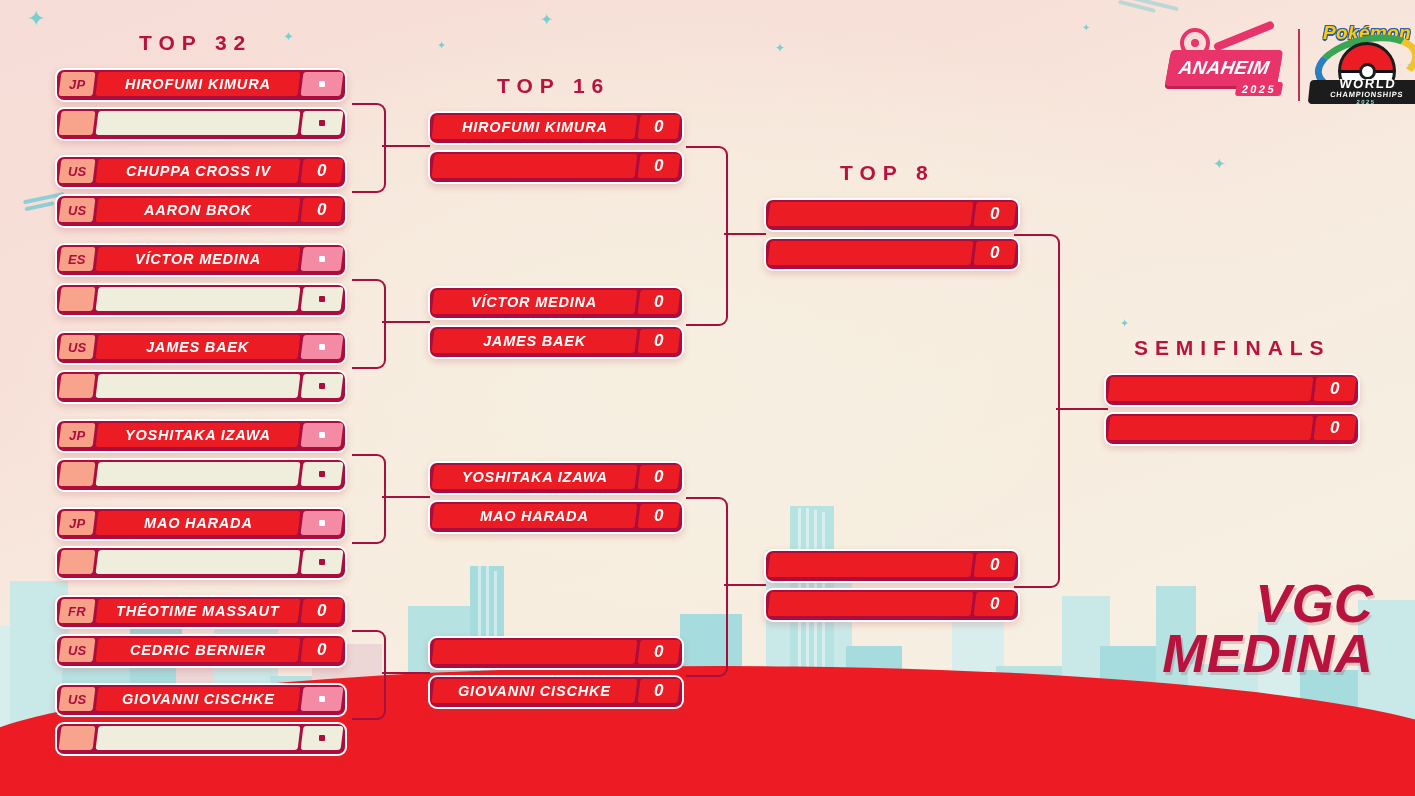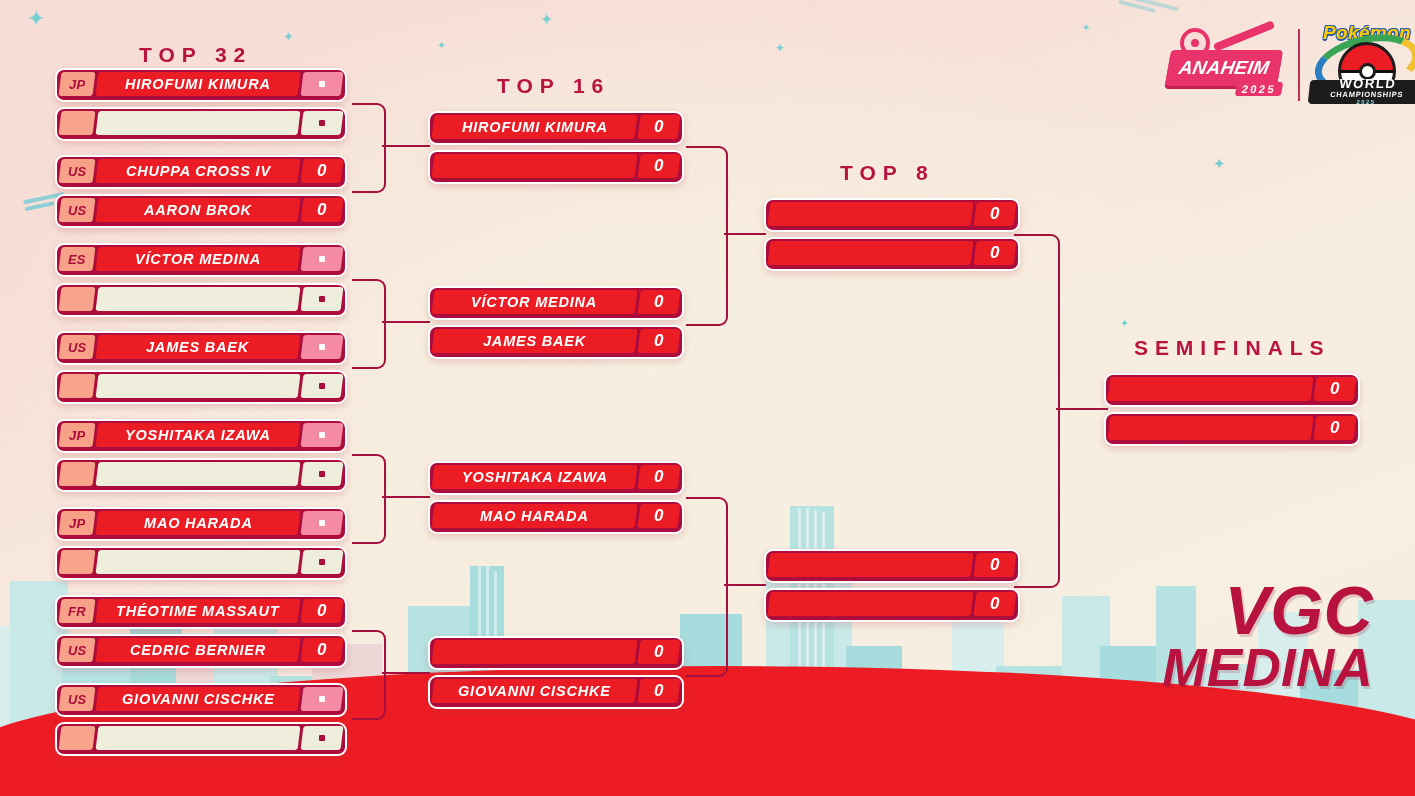--- a/index.html
+++ b/index.html
@@ -141,21 +141,21 @@
   .wc-band .w1{color:#fff;font-weight:700;font-size:13px;letter-spacing:.12em;line-height:12px;}
   .wc-band .w2{color:#fff;font-weight:700;font-size:7.5px;letter-spacing:.1em;line-height:9px;}
   .wc-band .w3{color:#8fd3d6;font-weight:700;font-size:6px;letter-spacing:.24em;line-height:7px;}
 
   
   .titleblock{
     position:absolute;text-align:right;color:#b8123f;
     font-weight:700;font-style:italic;line-height:.95;
     text-shadow:2px 3px 0 rgba(140,10,45,.18);
   }
-  .titleblock .t1{font-size:68px;letter-spacing:.005em;}
+  .titleblock .t1{font-size:54px;letter-spacing:.005em;}
   .titleblock .t2{font-size:53px;letter-spacing:.005em;}
   .titleblock .t3{font-size:53px;letter-spacing:.005em;}
 </style>
 </head>
 <body>
 
 <div id="stage">
 
   <div class="bg-base"></div>
   <div class="bg-cream"></div>
@@ -213,21 +213,21 @@
   <span class="sparkle" style="left:1120px;top:318px;font-size:11px;">✦</span>
   <div class="swoosh" style="left:24px;top:196px;width:42px;transform:rotate(-12deg);">
     <span style="width:42px;"></span>
       <span style="width:30px;"></span>
   </div>
   <div class="swoosh" style="left:1118px;top:0px;width:60px;transform:rotate(14deg);opacity:.55;">
     <span style="width:60px;"></span>
       <span style="width:38px;"></span>
   </div>
 
-  <div class="round-title" style="left:139px;top:43px;text-align:center;">TOP 32</div>
+  <div class="round-title" style="left:139px;top:31px;text-align:center;">TOP 32</div>
   <div class="round-title" style="left:497px;top:74px;">TOP 16</div>
   <div class="round-title" style="left:840px;top:161px;">TOP 8</div>
   <div class="round-title" style="left:1134px;top:336px;">SEMIFINALS</div>
 
   <div class="c-bracket" style="left:352px;top:103px;width:32px;height:86px;"></div>
   <div class="c-line" style="left:382px;top:145px;width:48px;"></div>
   <div class="c-bracket" style="left:352px;top:279px;width:32px;height:86px;"></div>
   <div class="c-line" style="left:382px;top:321px;width:48px;"></div>
   <div class="c-bracket" style="left:352px;top:454px;width:32px;height:86px;"></div>
   <div class="c-line" style="left:382px;top:496px;width:48px;"></div>

